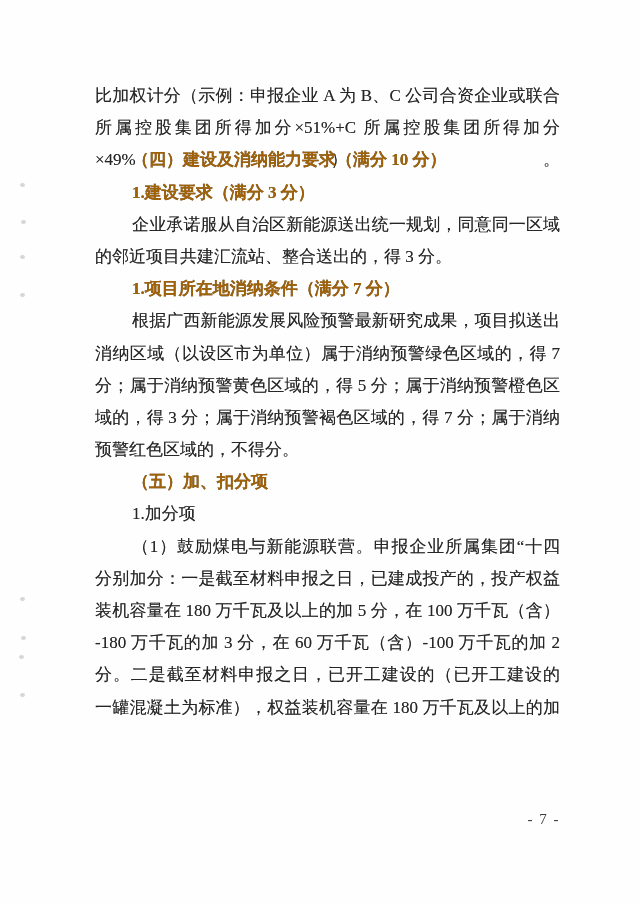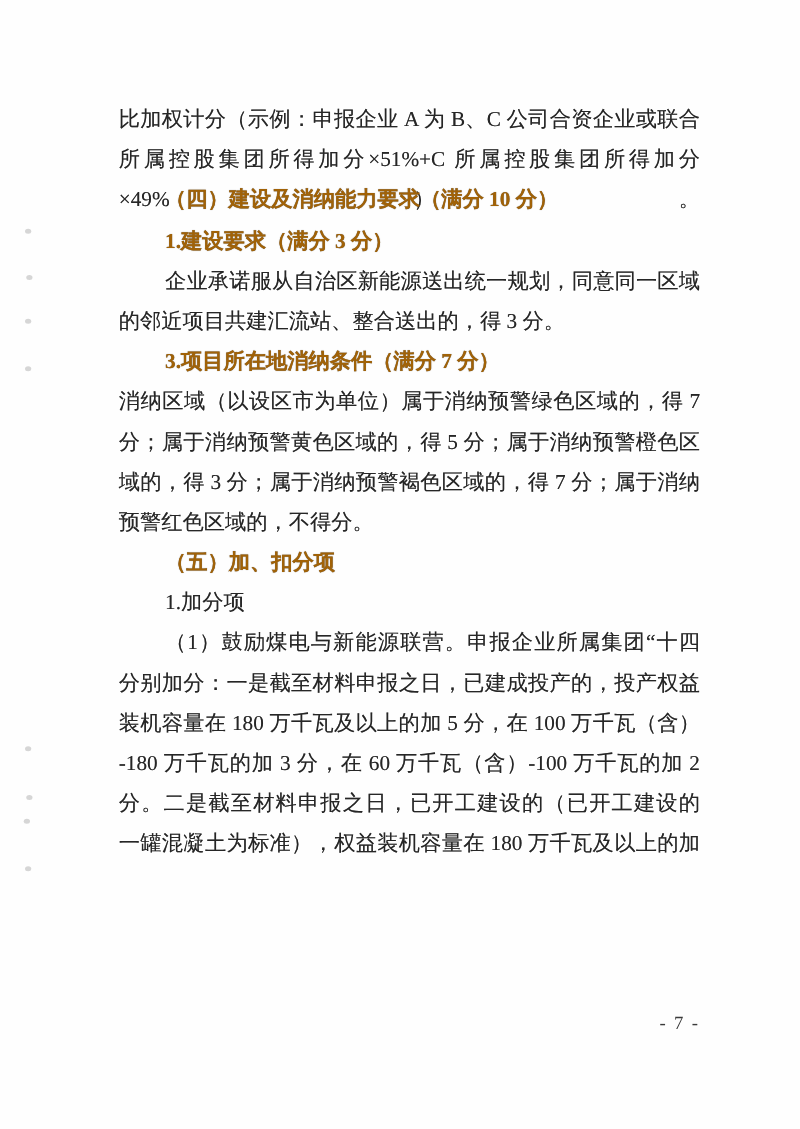--- a/index.html
+++ b/index.html
@@ -58,21 +58,22 @@
 
 <div class="page">
 
   <div class="body-text">
     <div class="ln j">比加权计分（示例：申报企业 A 为 B、C 公司合资企业或联合</div>
     <div class="ln j">所属控股集团所得加分×51%+C 所属控股集团所得加分×49%）。</div>
     <div class="ln ind b">（四）建设及消纳能力要求（满分 10 分）</div>
     <div class="ln ind b">1.建设要求（满分 3 分）</div>
     <div class="ln ind j">企业承诺服从自治区新能源送出统一规划，同意同一区域</div>
     <div class="ln">的邻近项目共建汇流站、整合送出的，得 3 分。</div>
-    <div class="ln ind b">3.项目所在地消纳条件（满分 7 分）</div>
+    <div class="ln ind b">1.项目所在地消纳条件（满分 7 分）</div>
+    <div class="ln ind j">根据广西新能源发展风险预警最新研究成果，项目拟送出</div>
     <div class="ln j">消纳区域（以设区市为单位）属于消纳预警绿色区域的，得 7</div>
     <div class="ln j">分；属于消纳预警黄色区域的，得 5 分；属于消纳预警橙色区</div>
     <div class="ln j">域的，得 3 分；属于消纳预警褐色区域的，得 7 分；属于消纳</div>
     <div class="ln">预警红色区域的，不得分。</div>
     <div class="ln ind b">（五）加、扣分项</div>
     <div class="ln ind">1.加分项</div>
     <div class="ln ind j">（1）鼓励煤电与新能源联营。申报企业所属集团“十四</div>
     <div class="ln j">分别加分：一是截至材料申报之日，已建成投产的，投产权益</div>
     <div class="ln j">装机容量在 180 万千瓦及以上的加 5 分，在 100 万千瓦（含）</div>
     <div class="ln j">-180 万千瓦的加 3 分，在 60 万千瓦（含）-100 万千瓦的加 2</div>

